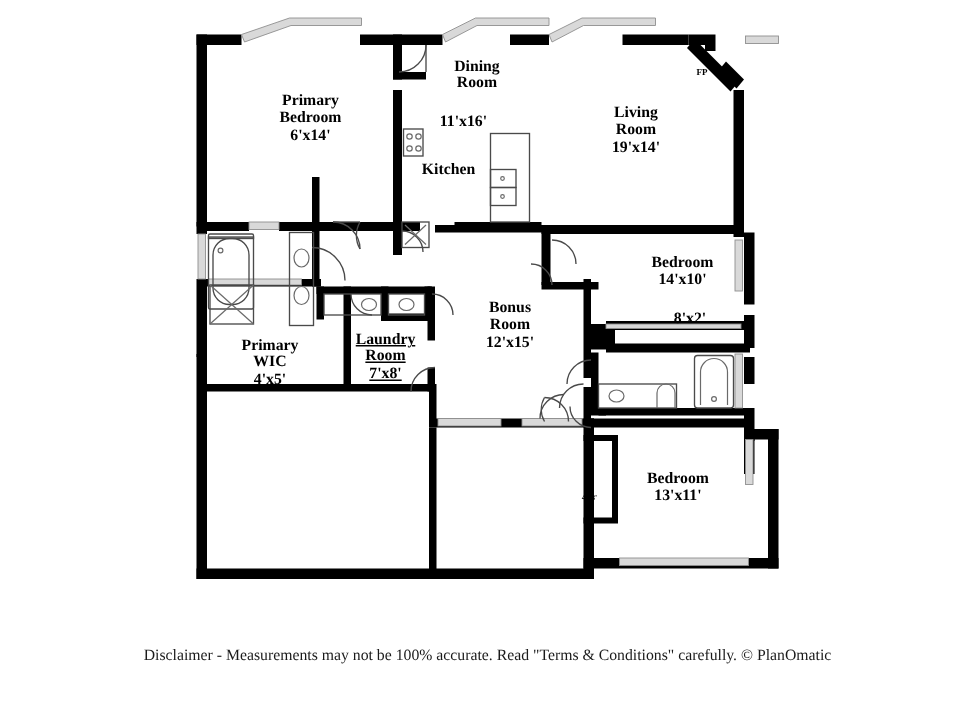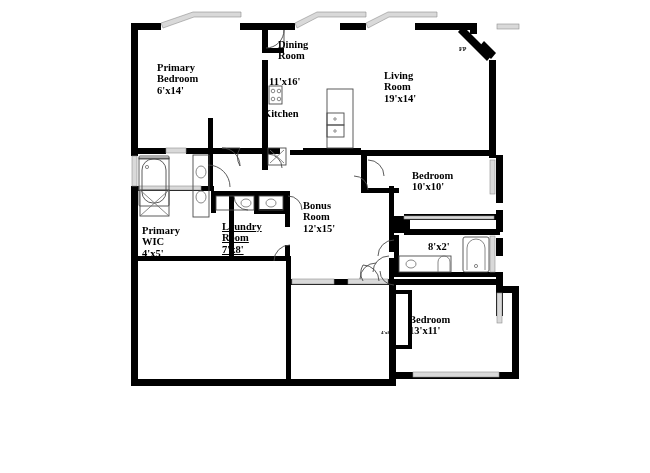--- a/index.html
+++ b/index.html
@@ -22,20 +22,21 @@
   }
   svg.plan {
     position: absolute;
     left: 0; top: 0;
     width: 650px;
     height: 473px;
     display: block;
   }
   .room-label {
     position: absolute;
+    text-align: center;
     font-family: "Liberation Serif", "DejaVu Serif", serif;
     font-weight: bold;
     color: #000000;
     line-height: 1.08;
     white-space: nowrap;
     pointer-events: none;
   }
   .room-label .rl-name { display: block; }
   .room-label .rl-dim { display: block; }
   .sz-normal { font-size: 10.5px; }
@@ -310,24 +311,24 @@
   </div>
 
   <div class="room-label sz-normal" style="left:384px; top:70px; width:80px;">
     <span class="rl-name">Living</span>
     <span class="rl-name">Room</span>
     <span class="rl-dim">19'x14'</span>
   </div>
 
   <div class="room-label sz-normal" style="left:412px; top:170px; width:86px;">
     <span class="rl-name">Bedroom</span>
-    <span class="rl-dim">10'x10'</span>
-  </div>
-
-  <div class="room-label sz-normal" style="left:428px; top:241px; width:64px;">
+    <span class="rl-dim">14'x10'</span>
+  </div>
+
+  <div class="room-label sz-normal" style="left:428px; top:207px; width:64px;">
     <span class="rl-dim">8'x2'</span>
   </div>
 
   <div class="room-label sz-normal" style="left:303px; top:200px; width:74px;">
     <span class="rl-name">Bonus</span>
     <span class="rl-name">Room</span>
     <span class="rl-dim">12'x15'</span>
   </div>
 
   <div class="room-label sz-normal" style="left:142px; top:225px; width:76px;">
@@ -350,14 +351,15 @@
 
   <div class="room-label sz-tiny" style="left:381px; top:330px; width:24px;">
     <span class="rl-dim">4'x8'</span>
   </div>
 
   <div class="room-label sz-fp" style="left:459px; top:46px; width:18px;">
     <span class="rl-name">FP</span>
   </div>
 
 
+  <div id="disclaimer">Disclaimer - Measurements may not be 100% accurate. Read "Terms &amp; Conditions" carefully. © PlanOmatic</div>
 
 </div>
 
 </body></html>

